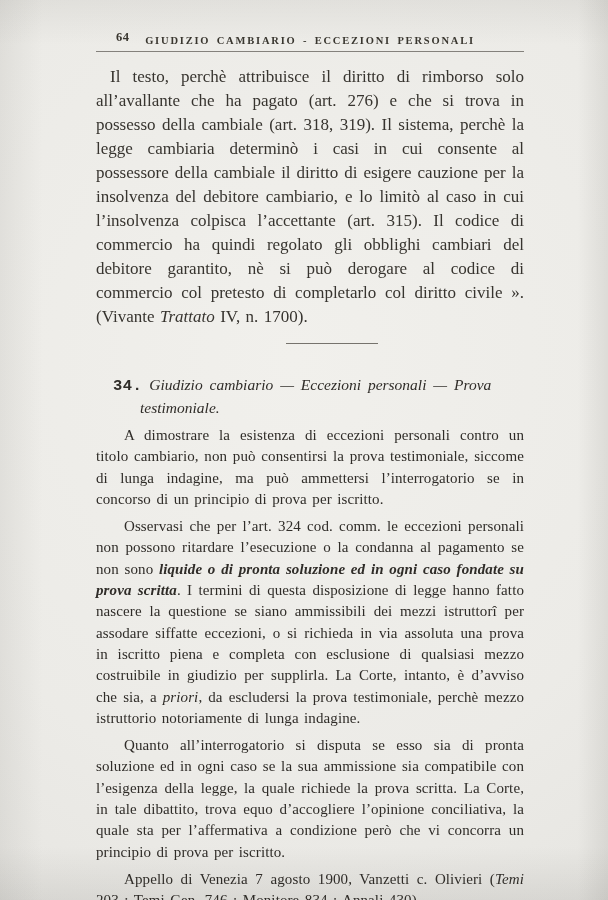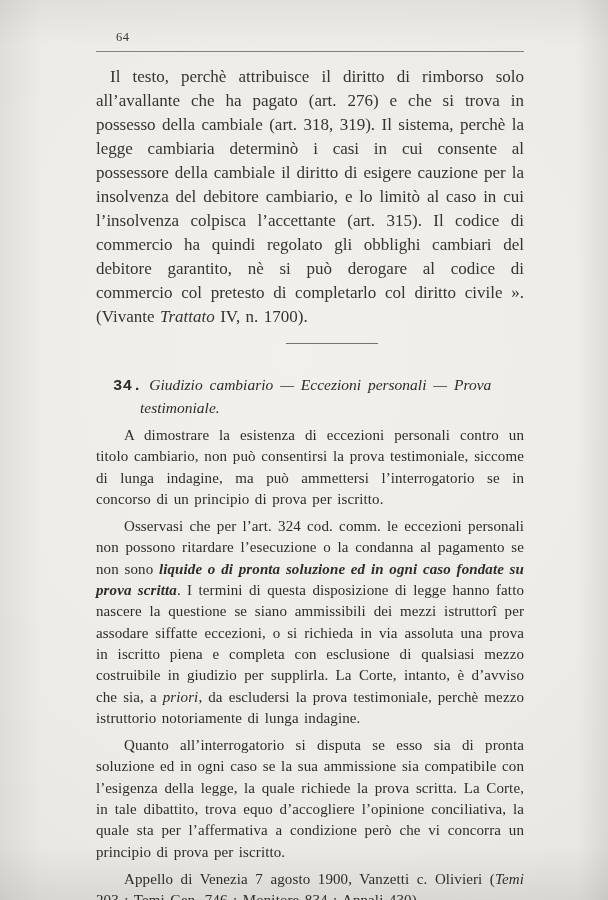--- a/index.html
+++ b/index.html
@@ -24,20 +24,21 @@
       linear-gradient(to right, rgba(110,108,102,0.10), rgba(0,0,0,0) 7%, rgba(0,0,0,0) 95%, rgba(110,108,102,0.13)),
       linear-gradient(to bottom, rgba(110,108,102,0.09), rgba(0,0,0,0) 5%, rgba(0,0,0,0) 94%, rgba(110,108,102,0.13)),
       radial-gradient(ellipse 130% 95% at 48% 40%, #f1f0ec 0%, #ecebe7 50%, #e5e4e0 82%, #dedcd8 100%);
     background-color:var(--paper);
   }
   .header{
     position:relative;
     text-align:center;
     height:16px;
     color:#39362f;
+    font-weight:bold;
   }
   .pagenum{
     position:absolute;
     left:20px;top:0;
     font-size:12.5px;
     letter-spacing:0.5px;
   }
   .runhead{
     font-size:10.5px;
     letter-spacing:1.8px;
@@ -100,20 +101,21 @@
     word-spacing:2.4px;
   }
 </style>
 </head>
 <body>
 
 <div class="page">
 
   <div class="header">
     <span class="pagenum">64</span>
+    <span class="runhead">GIUDIZIO CAMBIARIO - ECCEZIONI PERSONALI</span>
   </div>
 
   <div class="header-rule"></div>
 
   <p class="quote"><span>Il testo, perchè attribuisce il diritto di rimborso solo all’avallante che ha pagato (art. 276) e che si trova in possesso della cambiale (art. 318, 319). Il sistema, perchè la legge cambiaria determinò i casi in cui consente al possessore della cambiale il diritto di esigere cauzione per la insolvenza del debitore cambiario, e lo limitò al caso in cui l’insolvenza colpisca l’accettante (art. 315). Il codice di commercio ha quindi regolato gli obblighi cambiari del debitore garantito, nè si può derogare al codice di commercio col pretesto di completarlo col diritto civile ». (Vivante </span><span style="font-style: italic;">Trattato</span><span> IV, n. 1700).</span></p>
 
   <div class="divider"></div>
 
   <p class="sec-head"><span class="sec-num">34.</span>
     <span class="sec-title">Giudizio cambiario — Eccezioni personali — Prova testimoniale.</span>

